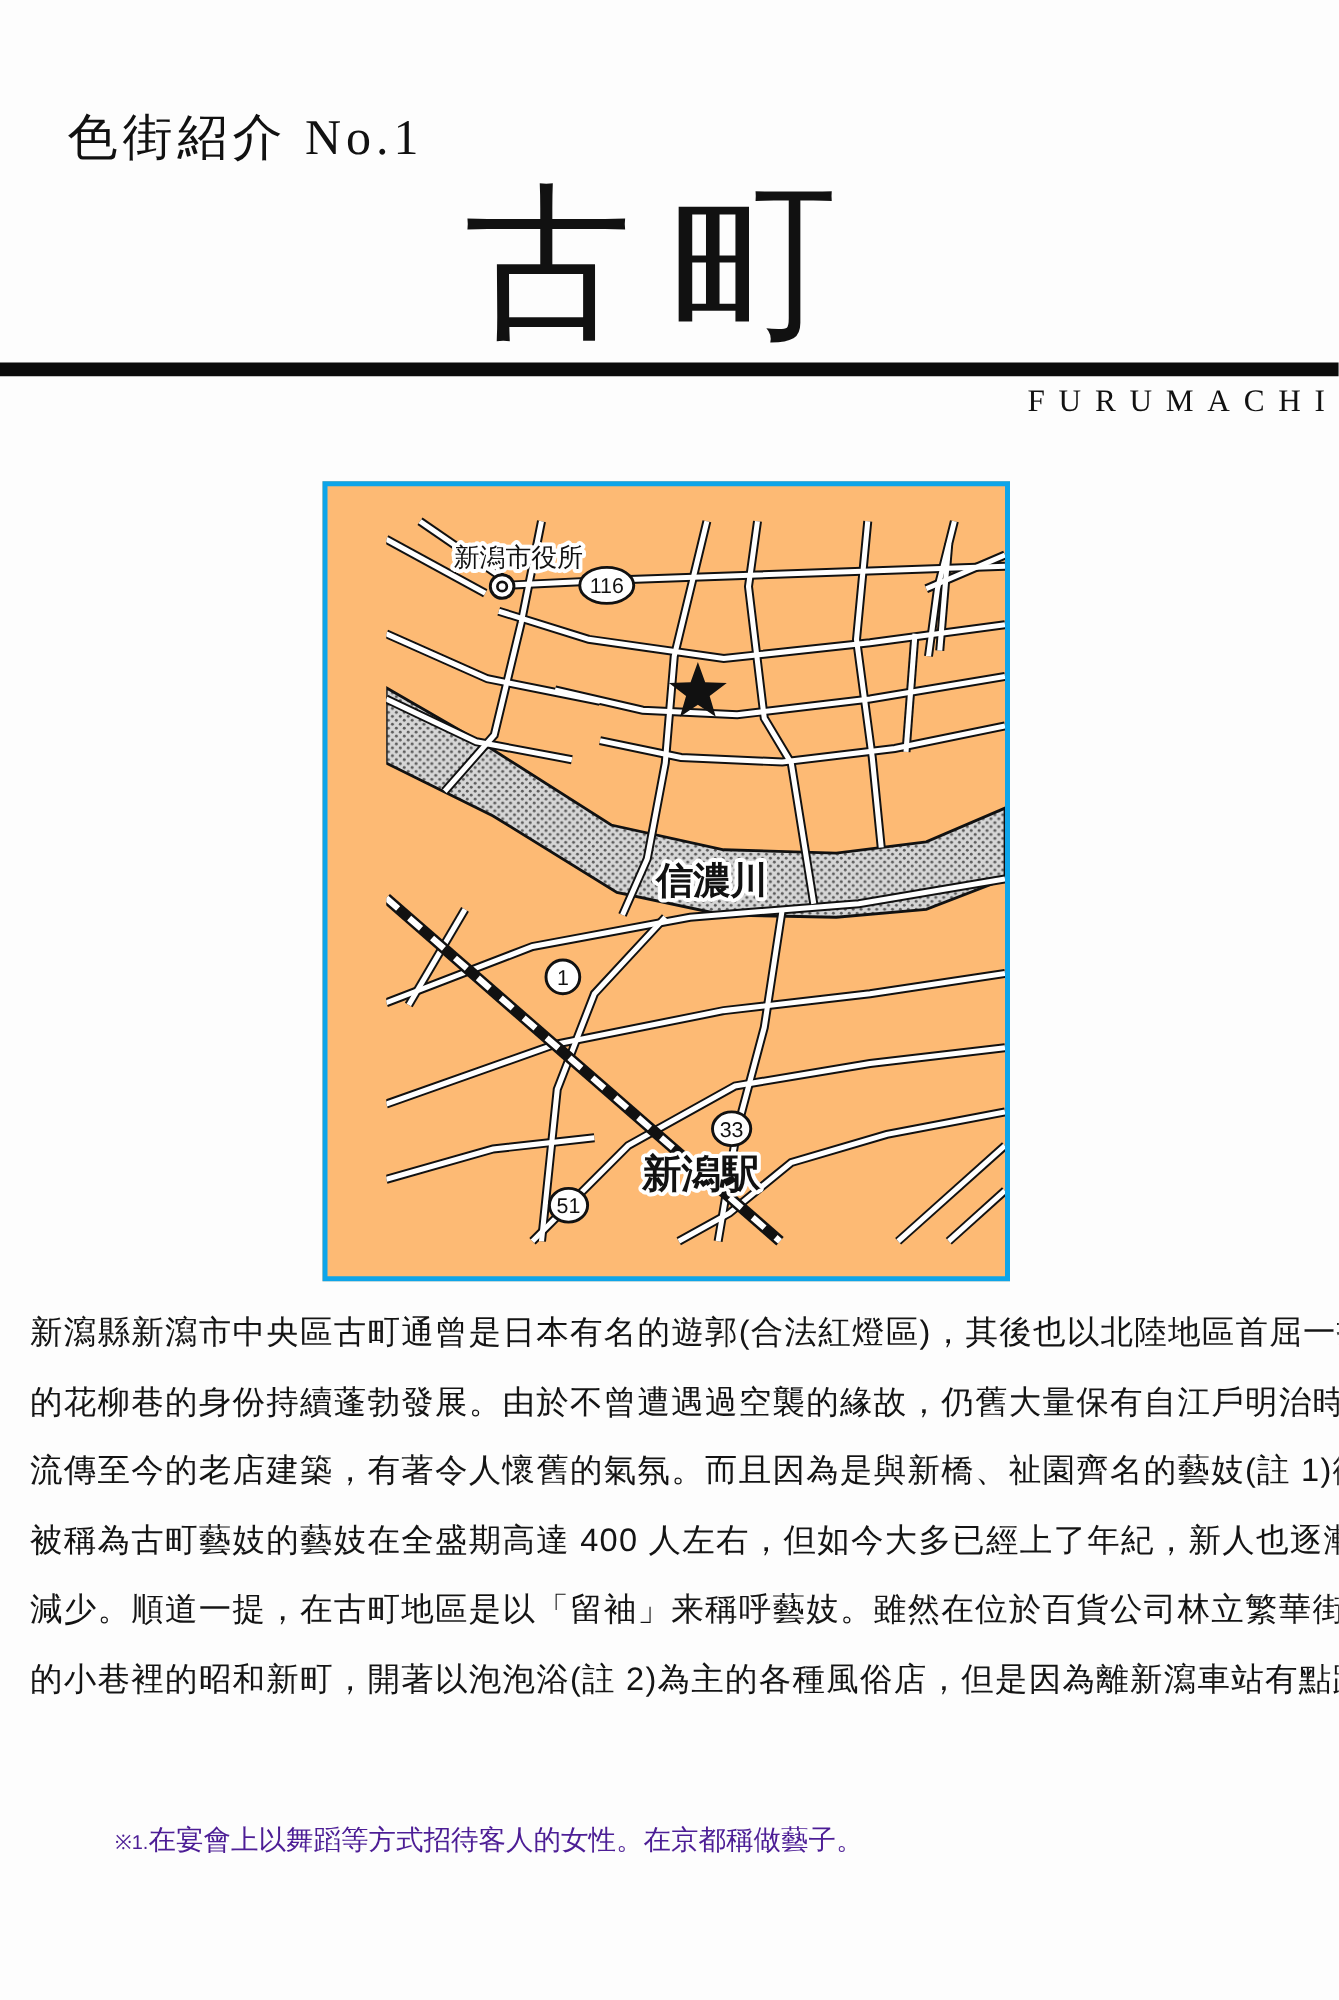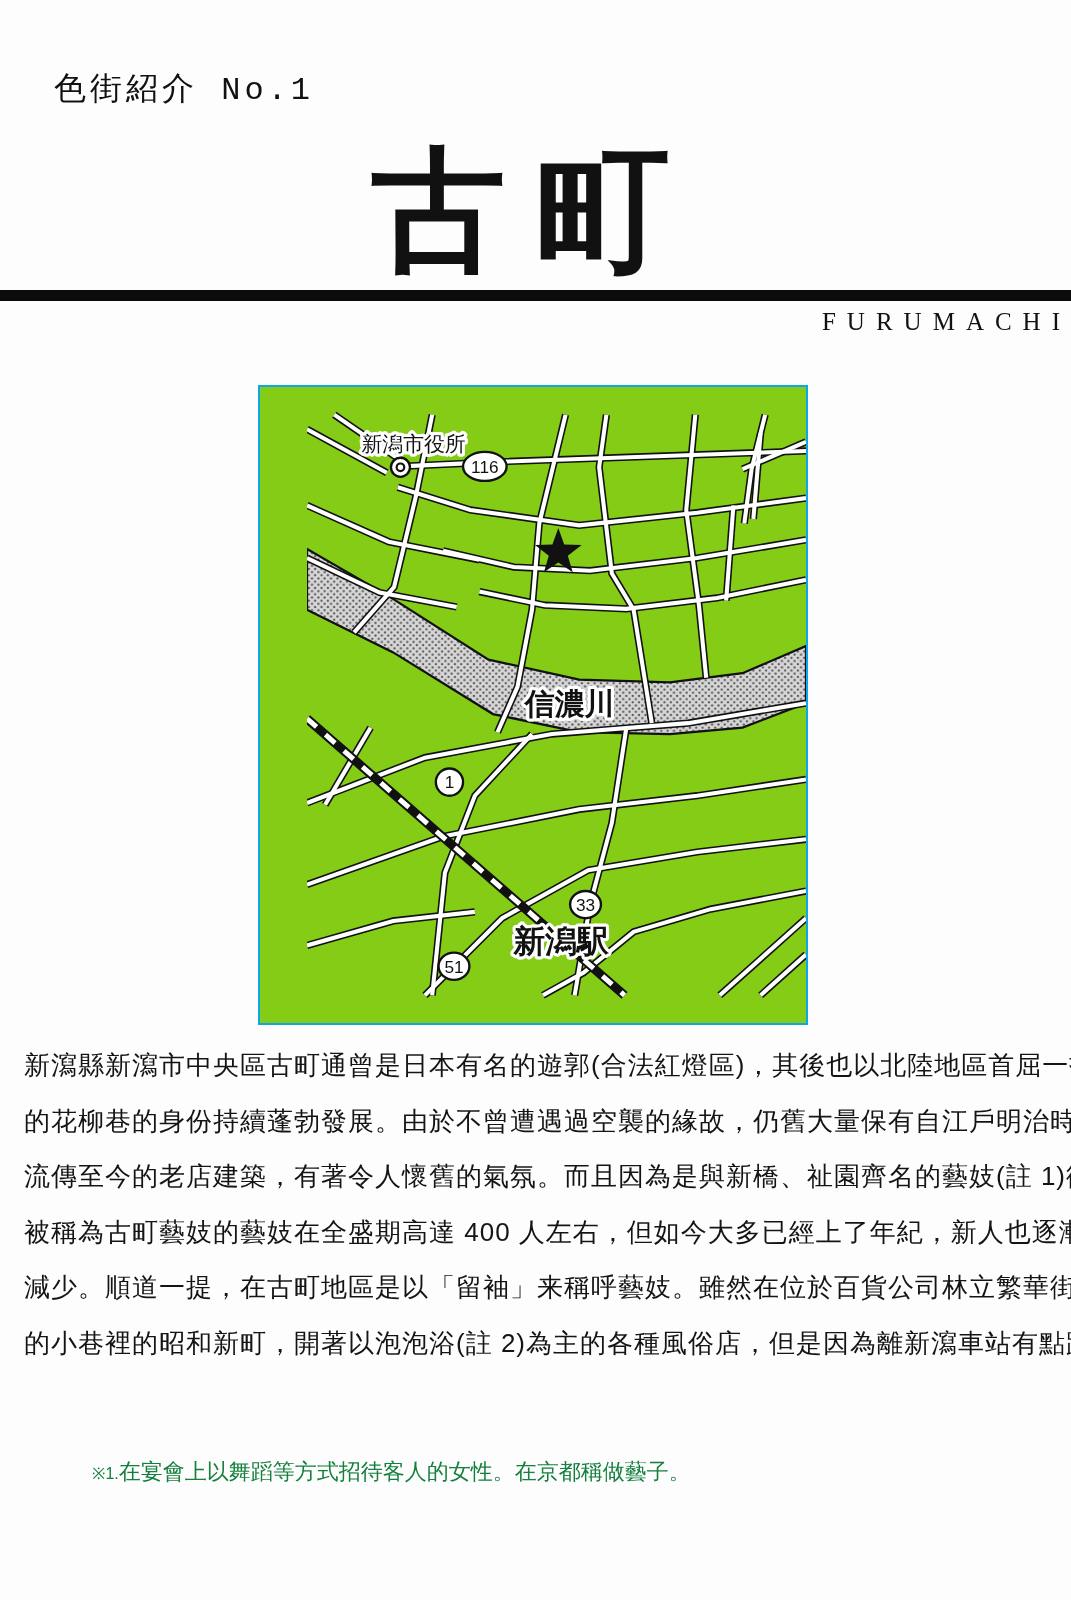--- a/index.html
+++ b/index.html
@@ -1,42 +1,42 @@
 <!DOCTYPE html>
 <html><head>
 <meta charset="utf-8">
 <style>
   html,body{margin:0;padding:0;}
   body{width:1071px;height:1600px;background:#fdfdfd;position:relative;
        font-family:"Liberation Sans",sans-serif;color:#111;overflow:hidden;}
   .page{position:absolute;inset:0;}
 
-  .series-label{position:absolute;left:54px;top:67px;font-size:32px;
-       font-family:Liberation Mono, monospace;letter-spacing:4px;white-space:nowrap;}
+  .series-label{position:absolute;left:54px;top:82px;font-size:40px;
+       font-family:Liberation Serif, serif;letter-spacing:4px;white-space:nowrap;}
   .big-title{position:absolute;left:0;top:142px;width:100%;text-align:center;
-       font-family:"Liberation Serif",serif;font-size:134px;font-weight:bold;
+       font-family:"Liberation Serif",serif;font-size:134px;font-weight:normal;
        letter-spacing:30px;line-height:140px;white-space:nowrap;}
   .title-rule{position:absolute;left:0;top:290px;width:1071px;height:11px;background:#0b0b0b;}
   .romaji{position:absolute;left:0;top:308px;width:100%;text-align:right;
        font-family:"Liberation Serif",serif;font-size:25px;letter-spacing:11px;white-space:nowrap;}
 
   .map-box{position:absolute;left:258px;top:385px;width:550px;height:640px;
-       border:2px solid #0ea5e9;box-sizing:border-box;background:#84cc16;padding-left:47px;}
+       border:4px solid #0ea5e9;box-sizing:border-box;background:#fdba74;padding-left:47px;}
   .map-box svg{display:block;width:100%;height:100%;}
 
   .rc{stroke:#111;stroke-width:8;fill:none;}
   .rf{stroke:#fff;stroke-width:4.5;fill:none;}
   .map-text{font-family:"Liberation Sans",sans-serif;fill:#111;}
   .halo{paint-order:stroke;stroke:#fff;stroke-width:7;stroke-linejoin:round;}
   .badge-num{font-size:19px;text-anchor:middle;font-family:"Liberation Sans",sans-serif;fill:#111;}
 
   .body-text{position:absolute;left:24px;top:1038px;width:1030px;}
   .body-line{font-size:26px;line-height:55.5px;letter-spacing:1px;white-space:nowrap;color:#141414;}
   .footnotes{position:absolute;left:92px;top:1455px;}
-  .footnote{font-size:22px;line-height:34px;white-space:nowrap;color:#15803d;}
+  .footnote{font-size:22px;line-height:34px;white-space:nowrap;color:#4c1d95;}
   .fn-marker{font-size:16px;}
 </style>
 </head>
 <body>
 
 <div class="page">
 
   <div class="series-label">色街紹介 No.1</div>
 
   <div class="big-title">古町</div>

